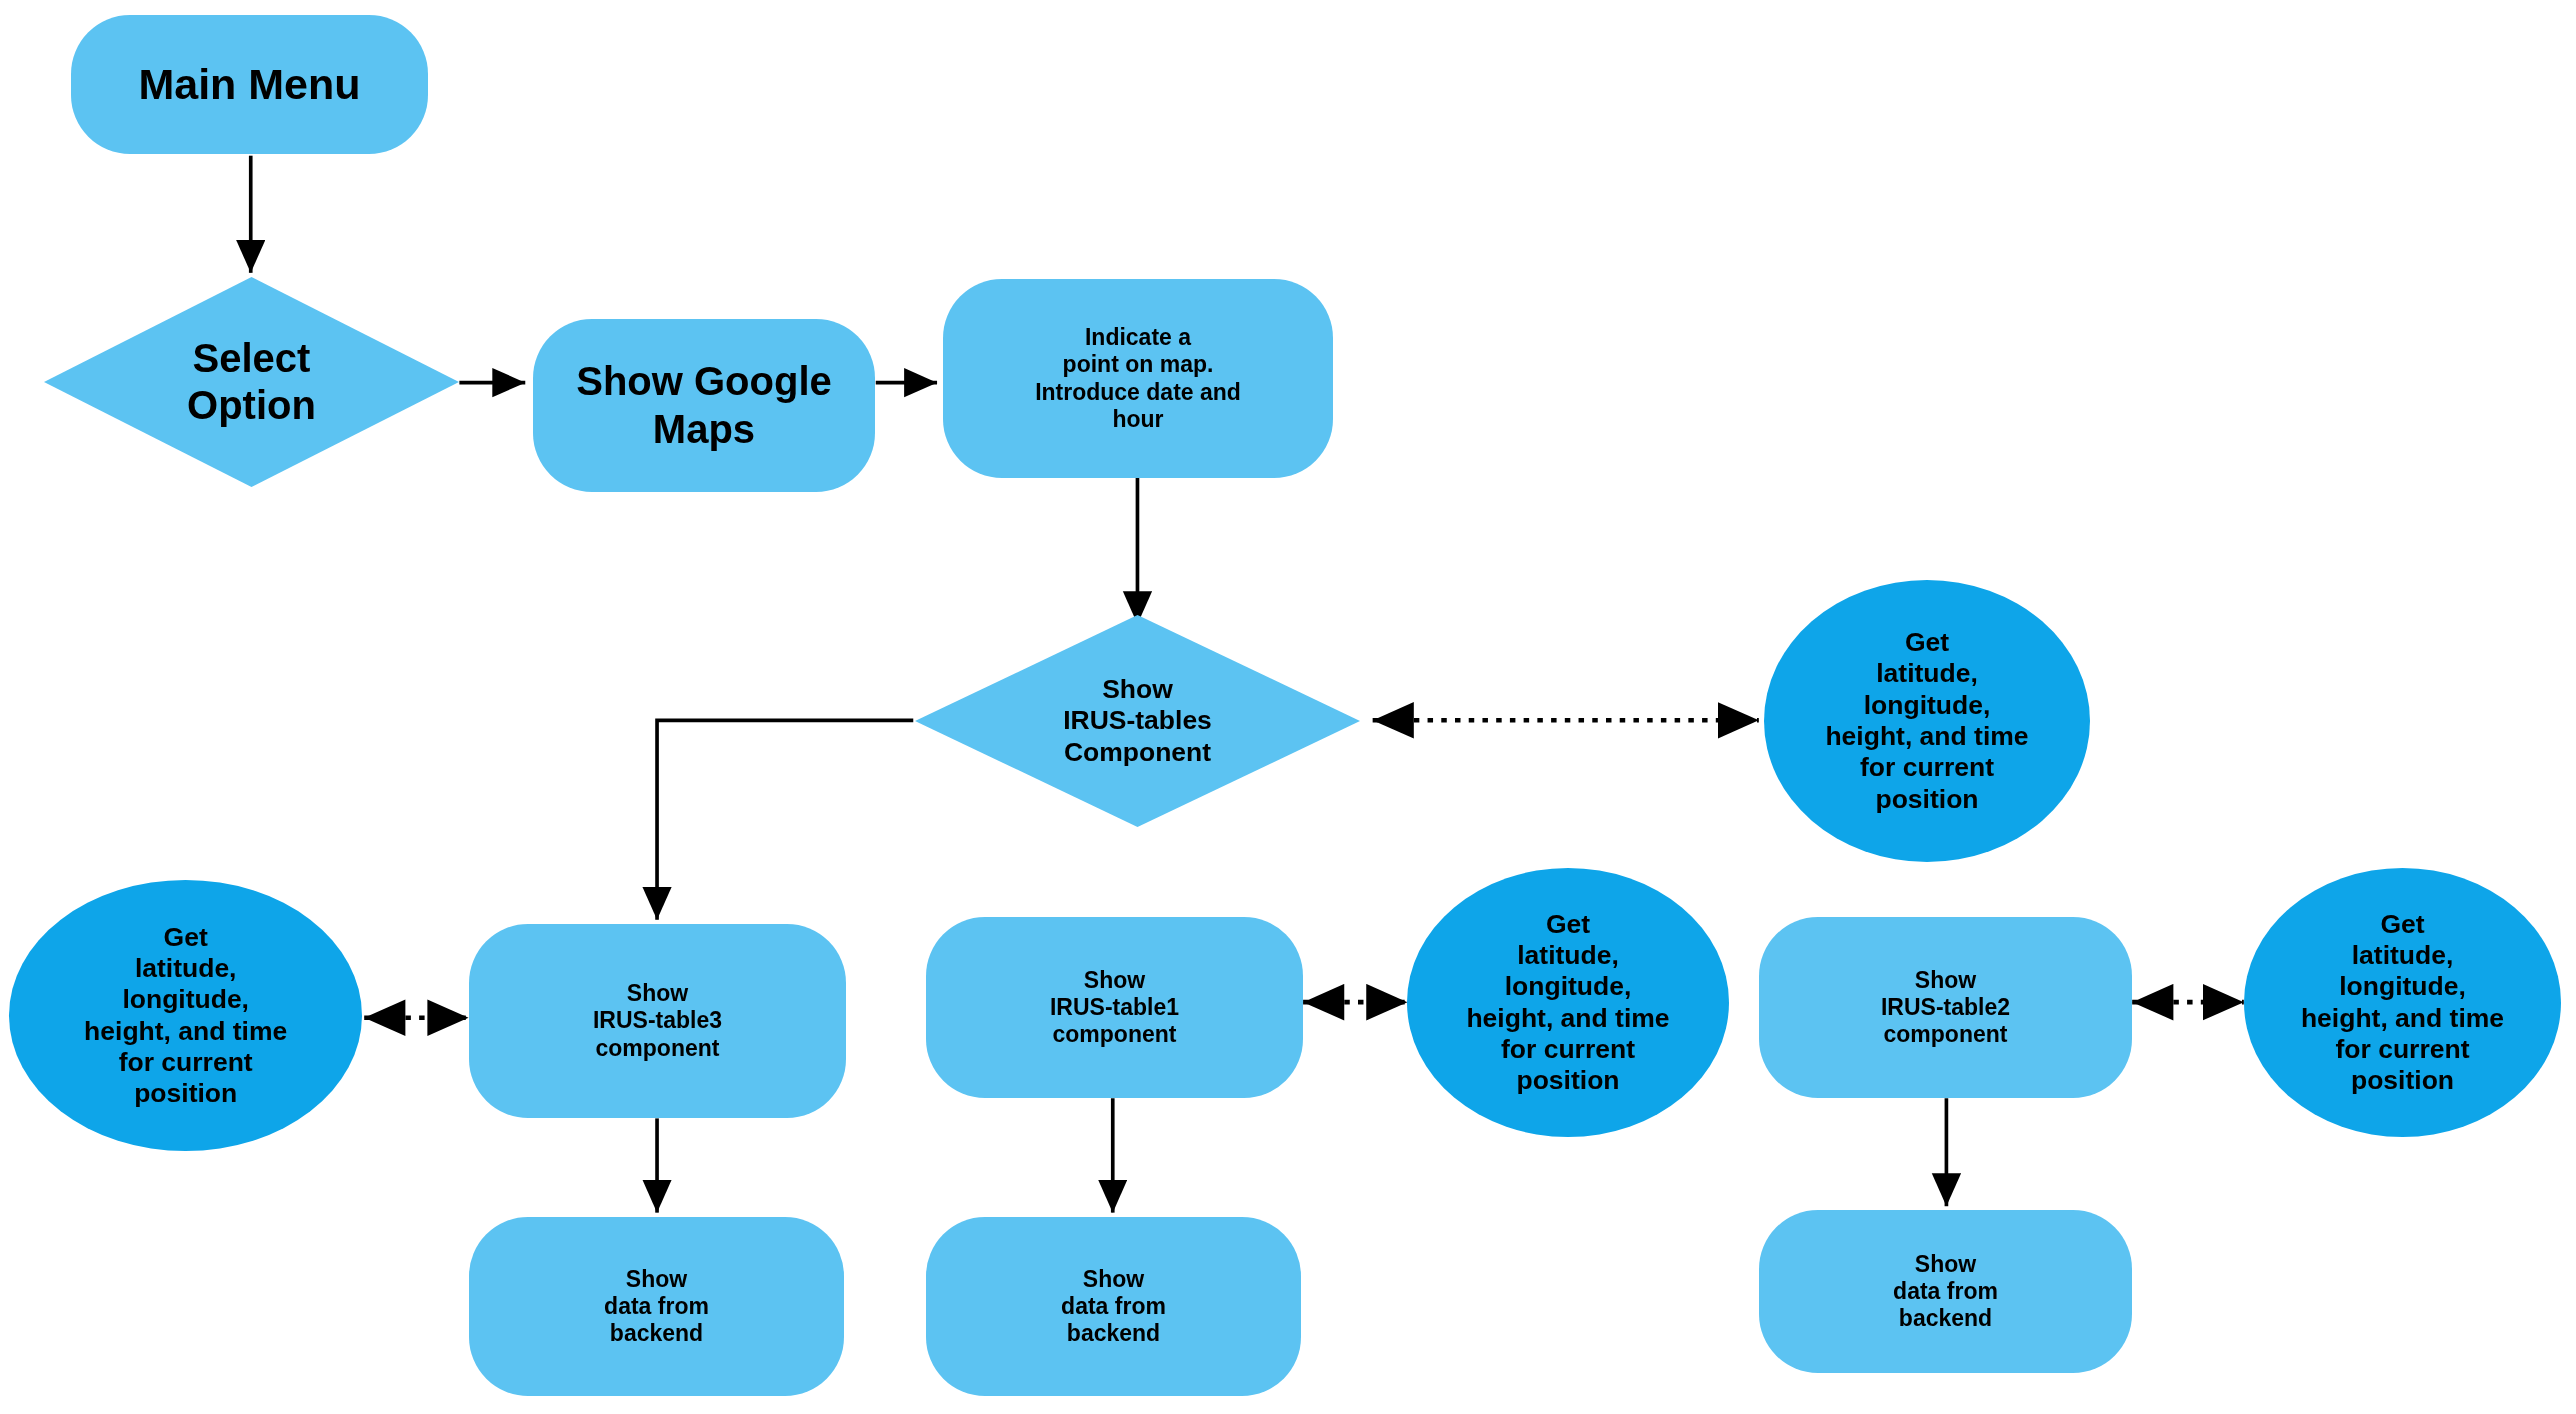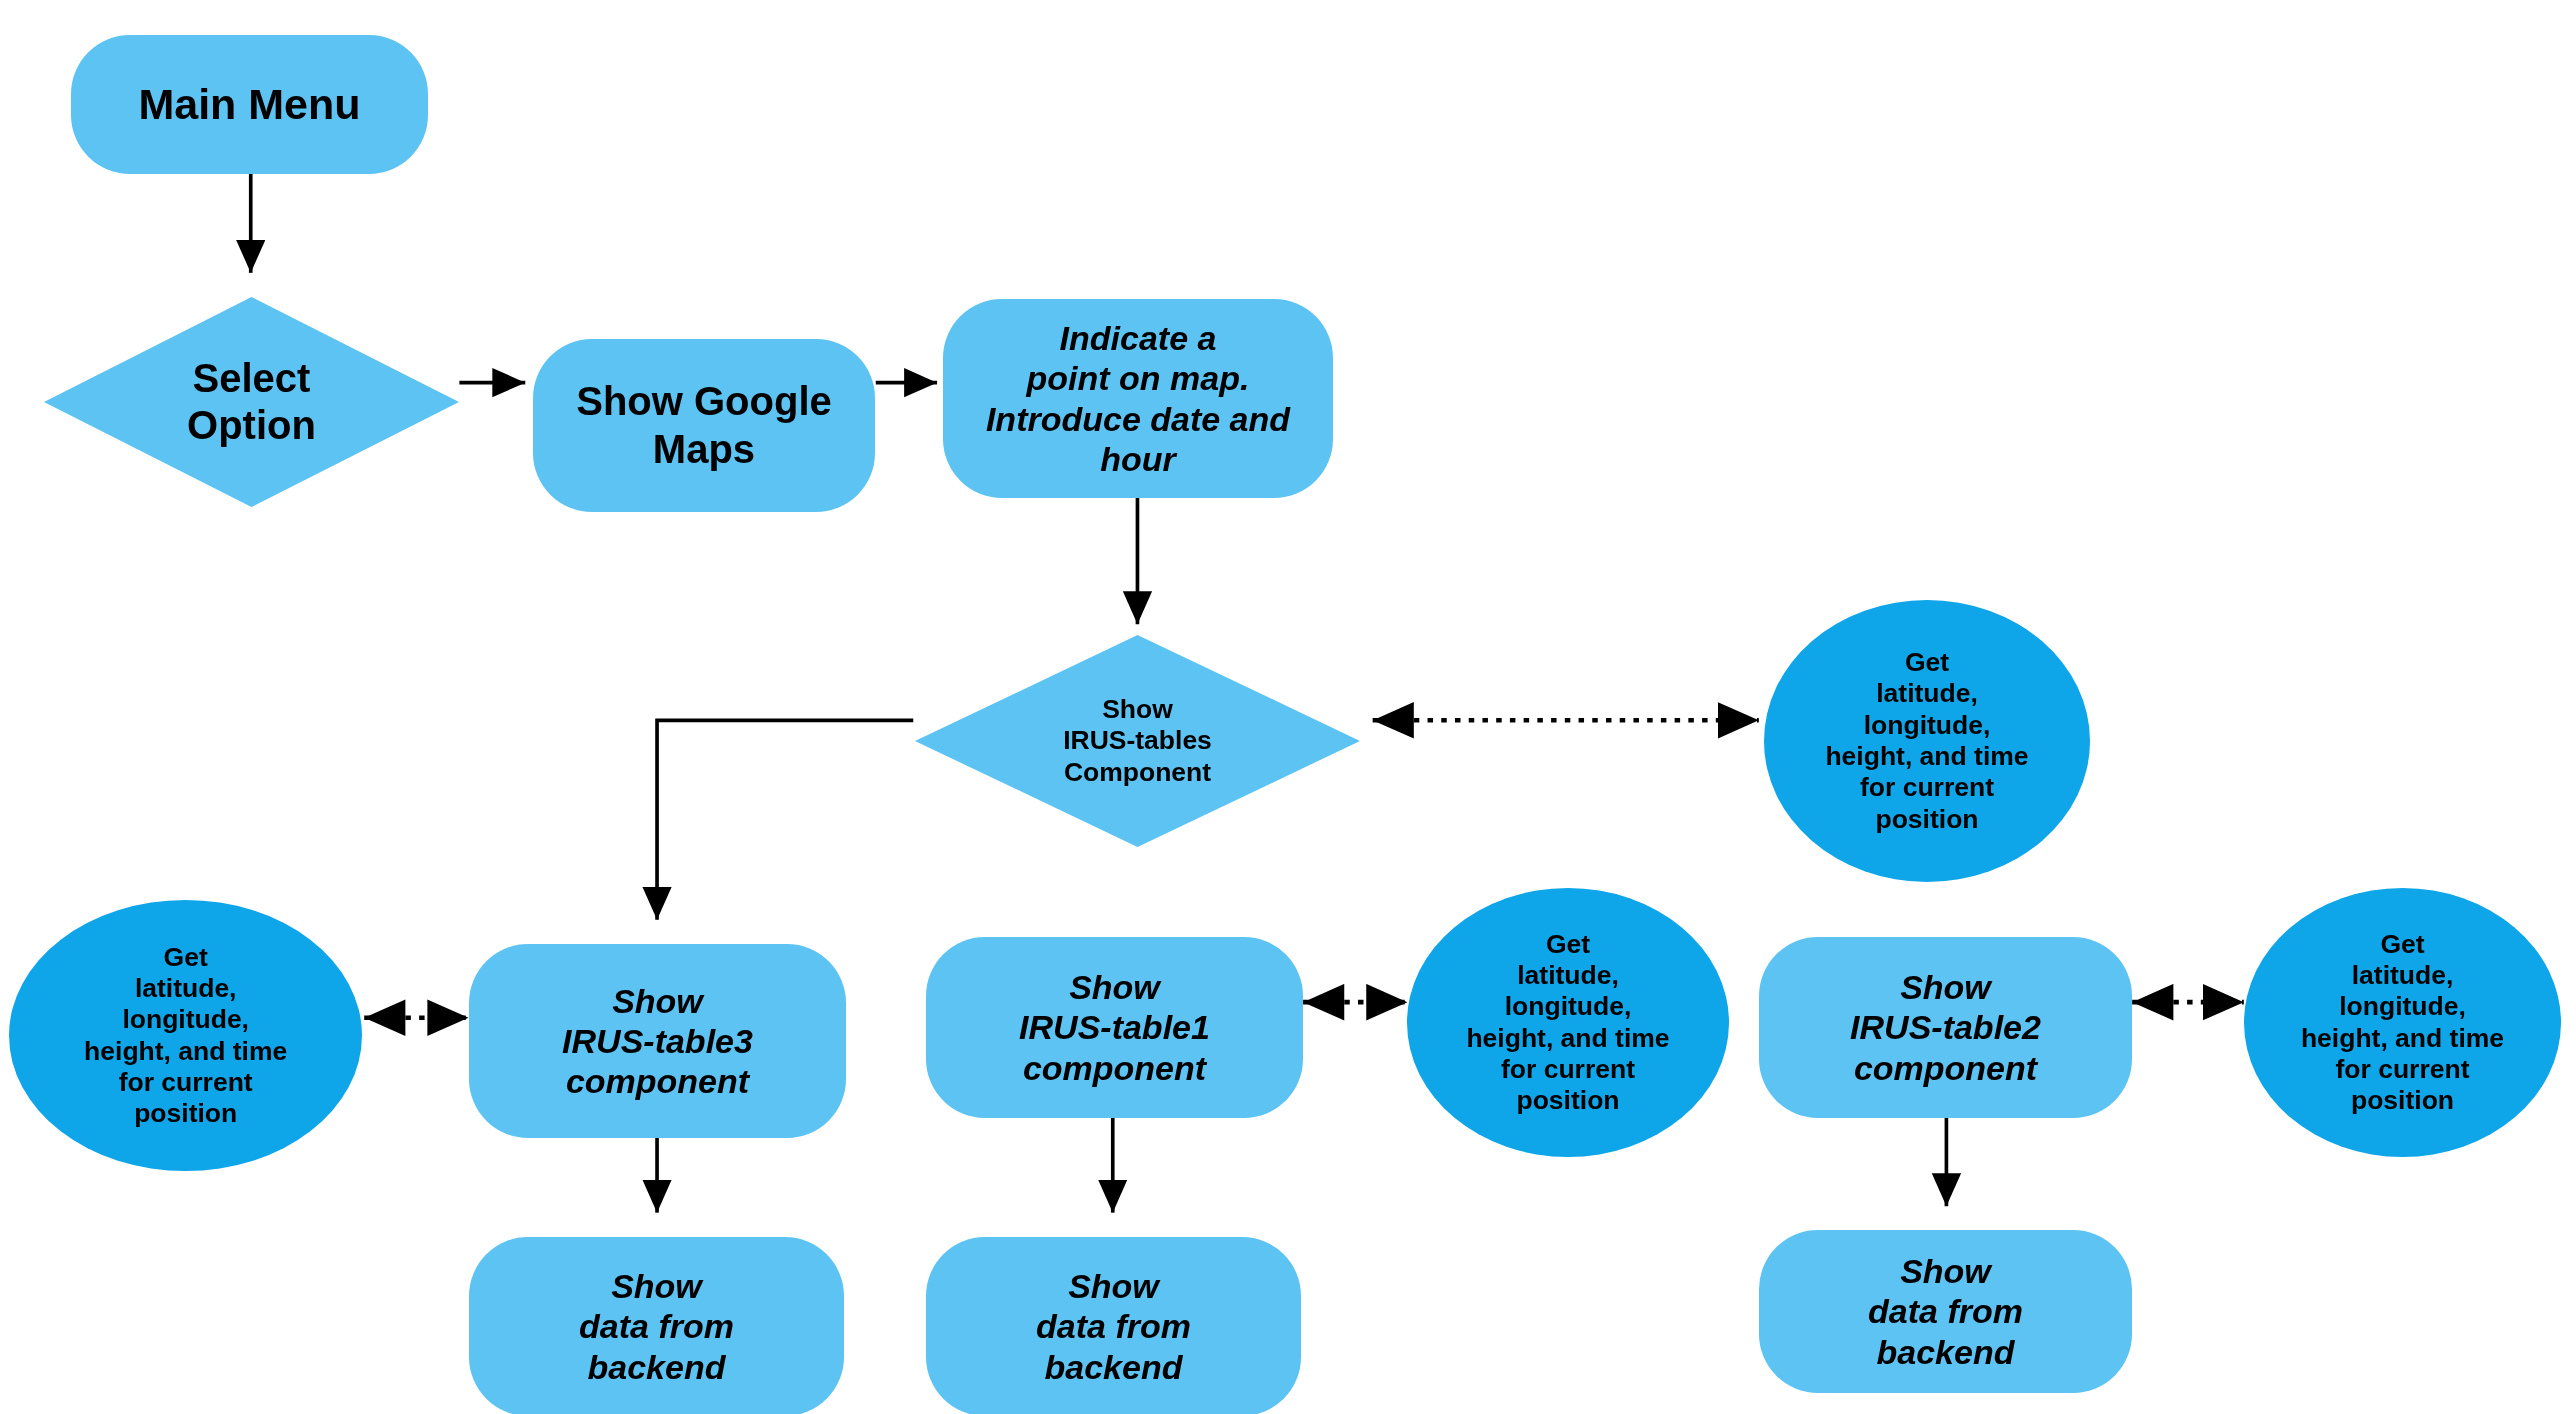--- a/index.html
+++ b/index.html
@@ -30,21 +30,20 @@
     position: absolute;
     display: flex;
     align-items: center;
     justify-content: center;
     text-align: center;
     color: #000000;
     box-sizing: border-box;
     line-height: 1.18;
     font-weight: 700;
     white-space: pre-line;
-    margin-top: 20px;
   }
   .node.stadium {
     background: #5cc3f2;
     border-radius: 59px;
   }
   .node.ellipse {
     background: #0ea5e9;
     border-radius: 50%;
   }
   .node.diamond {
@@ -58,21 +57,21 @@
     background: #5cc3f2;
     clip-path: polygon(50% 0%, 100% 50%, 50% 100%, 0% 50%);
   }
   .diamond .dlabel {
     position: relative;
     z-index: 2;
     padding: 0 7.3px;
   }
   .t-xxl { font-size: 43px; }
   .t-xl  { font-size: 40px; }
-  .t-lg  { font-size: 34px; font-style: italic; }
+  .t-lg  { font-size: 23px; }
   .t-sm  { font-size: 26.5px; }
 </style>
 </head>
 <body>
 
 <div id="canvas">
 
   <svg id="edges" width="2576" height="1415" viewBox="0 0 2815 1546" xmlns="http://www.w3.org/2000/svg">
     <defs>
       <marker id="arrowEnd" markerWidth="12" markerHeight="12" refX="9" refY="4" orient="auto" markerUnits="strokeWidth">

